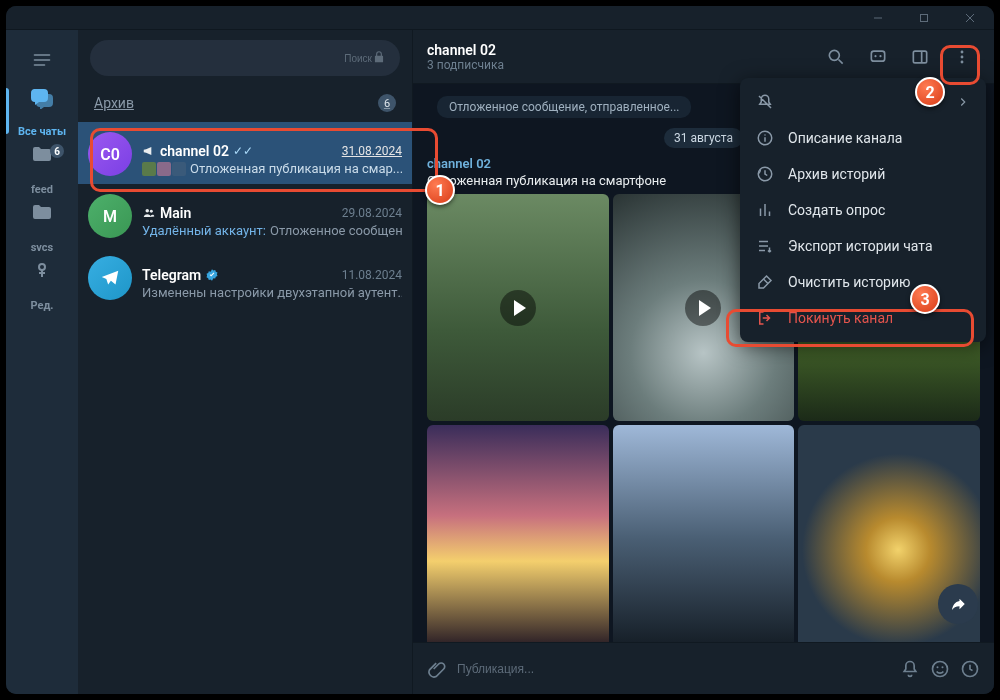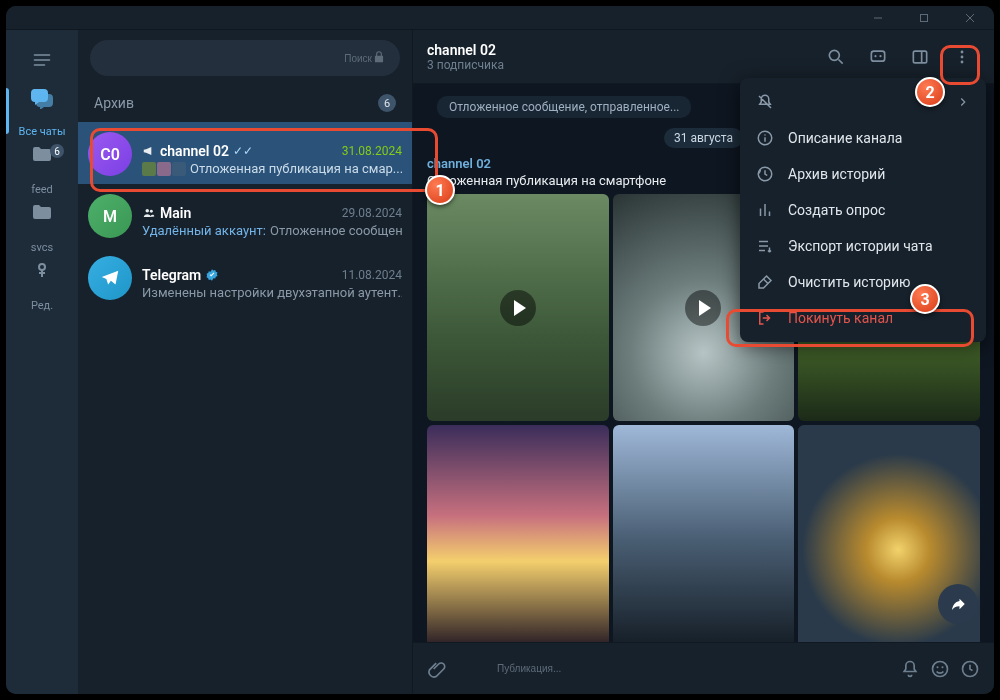--- a/index.html
+++ b/index.html
@@ -60,20 +60,21 @@
 }
 .rail .menu-btn { width:100%; height:44px; display:flex; align-items:center; justify-content:center; color:#7d8e9e; }
 .rail .folder {
   width:100%; height:58px;
   display:flex; flex-direction:column;
   align-items:center; justify-content:center;
   gap:16px;
   color:#7d8e9e;
   font-size:11px;
   position:relative;
+  font-weight:bold;
 }
 .rail .folder.active { color: var(--accent); }
 .rail .folder.active::before { content:""; position:absolute; left:0; top:6px; bottom:6px; width:3px; background:var(--accent); border-radius:0 3px 3px 0; }
 .rail .folder svg { width:24px; height:24px; }
 .rail .folder .badge {
   position:absolute; top:4px; right:14px;
   background:#3e546a; color:#fff;
   font-size:10px; min-width:14px; height:14px;
   border-radius:7px; display:flex; align-items:center; justify-content:center; padding:0 3px;
 }
@@ -90,40 +91,40 @@
   display:flex; align-items:center; padding:0 14px;
   color:#5d6b79; position:relative;
 }
 .search-box input {
   flex:1; background:none; border:none; outline:none; color:var(--text); font-size:10px;text-align:right;
 }
 .search-box input::placeholder { color:#5d6b79; }
 .search-box .lock { color:#5d6b79; }
 .archive-row {
   display:flex; align-items:center; justify-content:space-between;
-  padding:10px 16px; color:#8a99a8; font-size:14px;
+  padding:10px 16px; color:#8a99a8; font-size:14px;text-decoration:underline;
 }
 .archive-row .badge { background:#3e546a; color:#dfe6ec; font-size:11px; min-width:18px; height:18px; border-radius:9px; display:flex;align-items:center;justify-content:center;padding:0 5px; }
 .chat-item {
   display:flex; align-items:flex-end; gap:10px;
   padding:8px 10px; height:62px;
   position:relative;
 }
 .chat-item.selected { background: var(--bg-selected); }
 .chat-item .avatar { width:44px; height:44px; border-radius:50%; flex-shrink:0; display:flex;align-items:center;justify-content:center;font-weight:600;font-size:16px;color:#fff; }
 .chat-item .avatar.purple { background: linear-gradient(135deg,#9b59f0,#7b3fe4); }
 .chat-item .avatar.green { background: linear-gradient(135deg,#4db06b,#3a9754); }
 .chat-item .avatar.tg { background: linear-gradient(135deg,#37aee2,#1e96c8); }
 .chat-item .avatar svg { width:22px;height:22px;fill:#fff; }
 .chat-item .col { flex:1; min-width:0; display:flex; flex-direction:column; gap:2px; }
 .chat-item .row1 { display:flex; align-items:center; gap:4px; }
 .chat-item .title { font-weight:600; font-size:14px; color:#fff; white-space:nowrap; overflow:hidden; text-overflow:ellipsis; }
 .chat-item.selected .title { color:#fff; }
 .chat-item .date { margin-left:auto; font-size:12px; color:#6d7f8f; }
-.chat-item.selected .date { color:#84cc16; }
+.chat-item.selected .date { color:#e5e5e5;text-decoration:underline; }
 .chat-item .row2 { display:flex; align-items:center; gap:4px; font-size:13px; color:#8a99a8; white-space:nowrap; overflow:hidden; }
 .chat-item.selected .row2 { color:#cadcea; }
 .chat-item .thumbs { display:flex; gap:1px; }
 .chat-item .thumbs .th { width:14px; height:14px; border-radius:2px; }
 .chat-item .title-icon { width:14px;height:14px; fill:currentColor; flex-shrink:0; }
 .chat-item .check { color:#66c95b; font-size:12px; margin-right:2px; }
 .chat-item.selected .check { color:#a9d8f7; }
 .verify { width:14px;height:14px; }
 .chat-item .msg-link { color: var(--accent-link); }
 
@@ -167,21 +168,21 @@
 .m3 { background: linear-gradient(180deg,#8eb752 0%, #6a9a3a 30%, #1b2a18 100%); }
 .m4 { background: linear-gradient(180deg,#3a2d5a 0%, #c7707e 40%, #f4cf6d 60%, #1a1020 100%); }
 .m5 { background: linear-gradient(180deg,#9fb8d8 0%, #4a5f74 50%, #121a22 100%); }
 .m6 { background: radial-gradient(circle at 55% 55%, #f2d26b 0%, #b88a2e 20%, #2a3a4a 60%); }
 
 .fwd-btn { position:absolute; right:16px; bottom:70px; width:40px; height:40px; border-radius:50%; background:#2b3b4d; display:flex;align-items:center;justify-content:center;color:#fff; }
 
 .composer { height:52px; background:var(--bg-dark); border-top:1px solid var(--border); display:flex; align-items:center; padding:0 14px; gap:10px; }
 .composer .cbtn { color:#6d7f8f; display:flex;align-items:center;justify-content:center; }
 .composer .cbtn svg { width:20px;height:20px; }
-.composer input { flex:1; background:none; border:none; outline:none; color:var(--text); font-size:10px;margin-left:40px; }
+.composer input { flex:1; background:none; border:none; outline:none; color:var(--text); font-size:12px; }
 .composer input::placeholder { color:#5d6b79; }
 
 
 .dropdown {
   position:absolute; right:8px; top:48px;
   width:246px; background:var(--menu-bg);
   border-radius:8px; box-shadow:0 4px 20px rgba(0,0,0,0.6);
   padding:6px 0;
   z-index:50;
 }

